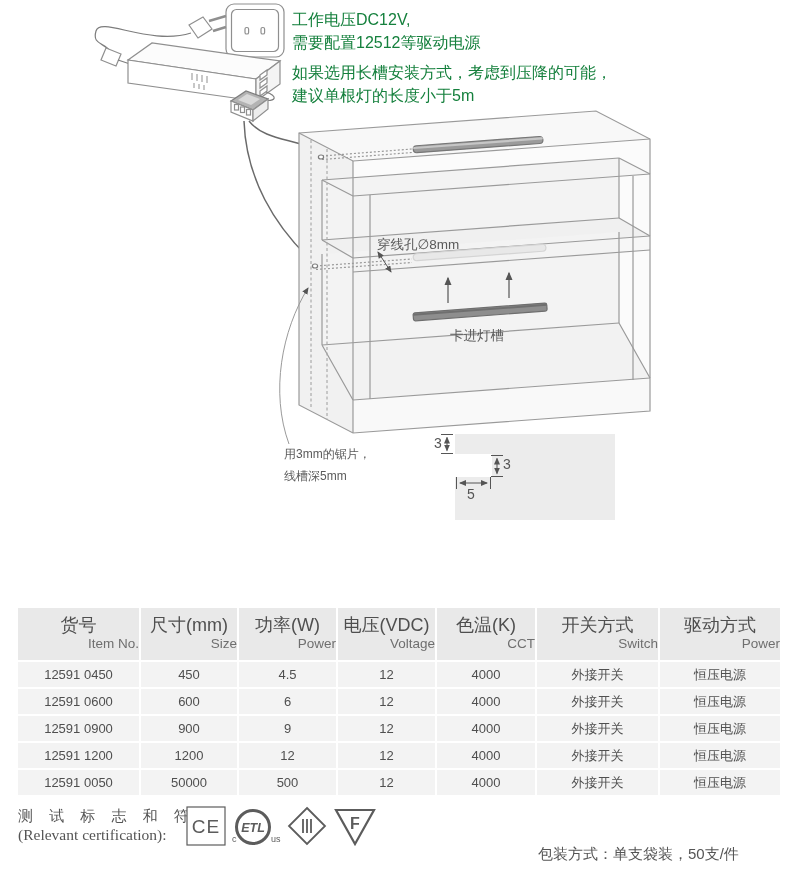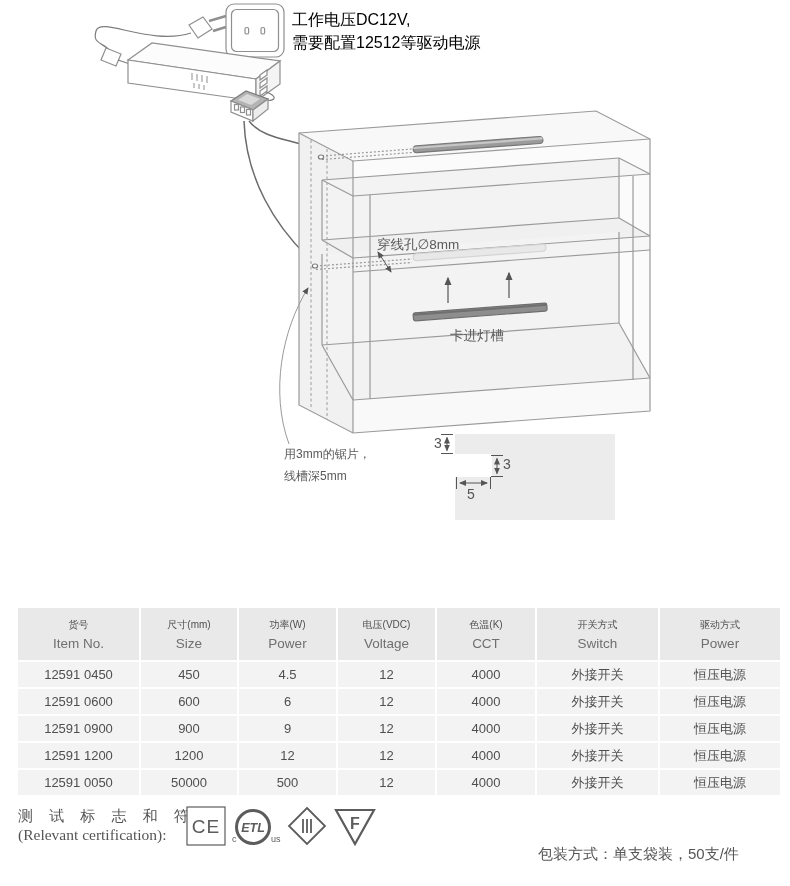--- a/index.html
+++ b/index.html
@@ -1,27 +1,27 @@
 <!DOCTYPE html>
 <html><head>
 <meta charset="utf-8">
 <style>
   html,body{margin:0;padding:0;background:#fff;}
   #page{position:relative;width:790px;height:886px;background:#fff;overflow:hidden;
         font-family:"Liberation Sans","DejaVu Sans",sans-serif;color:#4d4d4d;}
   .abs{position:absolute;}
-  .note{font-size:16px;line-height:23px;color:#000000;white-space:nowrap;}
+  .note{font-size:16px;line-height:23px;color:#15803d;white-space:nowrap;}
   .small-label{font-size:13.5px;color:#5a5a5a;white-space:nowrap;}
   .dim{font-size:14px;color:#555;}
   
   #spec-table{border-collapse:separate;border-spacing:2px;width:766px;}
   #spec-table th{background:#e9e9e9;font-weight:normal;height:52px;vertical-align:middle;padding:0;}
   #spec-table td{background:#f3f3f3;height:25px;text-align:center;font-size:13px;color:#4f4f4f;padding:0;}
-  .th-zh{font-size:10px;color:#4f4f4f;line-height:20px;text-align:center;}
-  .th-en{font-size:13.5px;color:#6f6f6f;line-height:18px;text-align:center;}
+  .th-zh{font-size:18px;color:#4f4f4f;line-height:20px;text-align:center;}
+  .th-en{font-size:13.5px;color:#6f6f6f;line-height:18px;text-align:right;}
   
   .cert-zh{font-size:15px;letter-spacing:6px;color:#555;line-height:19px;white-space:nowrap;}
   .cert-en{font-size:15.5px;color:#555;line-height:19px;white-space:nowrap;font-family:Liberation Serif, serif;}
   .pack-line{font-size:15px;color:#555;line-height:23px;white-space:nowrap;}
 </style>
 </head>
 <body>
 
 <div id="page">
 
@@ -157,20 +157,24 @@
         </g>
       </g>
     </g>
   </svg>
 
   <div class="abs note" style="left:292px;top:8px;">
     <div>工作电压DC12V,</div>
     <div>需要配置12512等驱动电源</div>
   </div>
 
+  <div class="abs note" style="left:292px;top:61px;">
+    <div>如果选用长槽安装方式，考虑到压降的可能，</div>
+    <div>建议单根灯的长度小于5m</div>
+  </div>
 
   <div class="abs small-label" style="left:377px;top:236px;">穿线孔∅8mm</div>
 
   <div class="abs small-label" style="left:450px;top:327px;">卡进灯槽</div>
 
   <div class="abs" style="left:284px;top:443px;font-size:12px;line-height:22px;color:#5a5a5a;white-space:nowrap;">
     <div>用3mm的锯片，</div>
     <div>线槽深5mm</div>
   </div>
 

